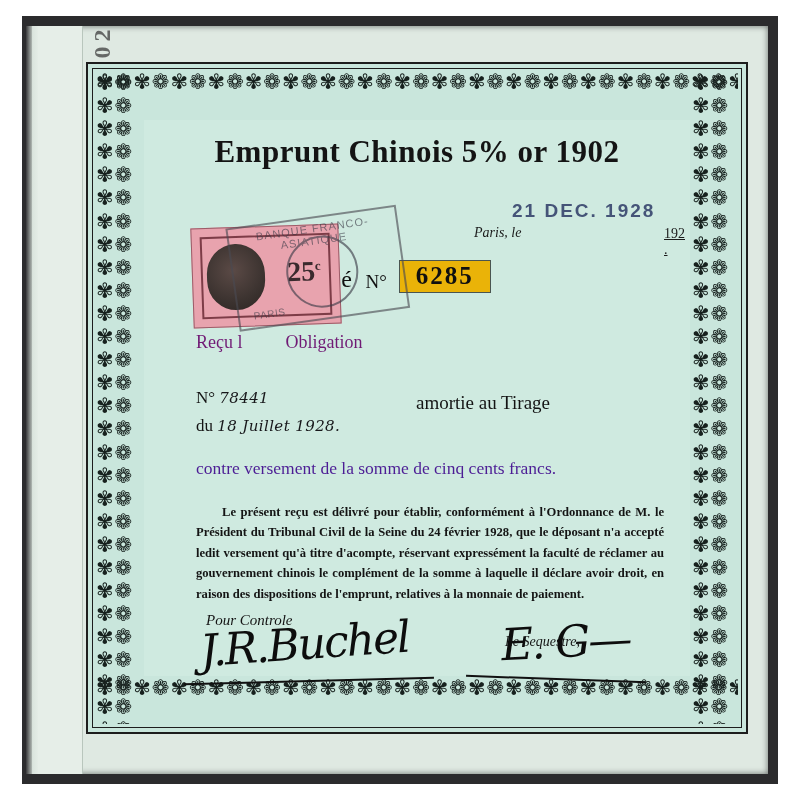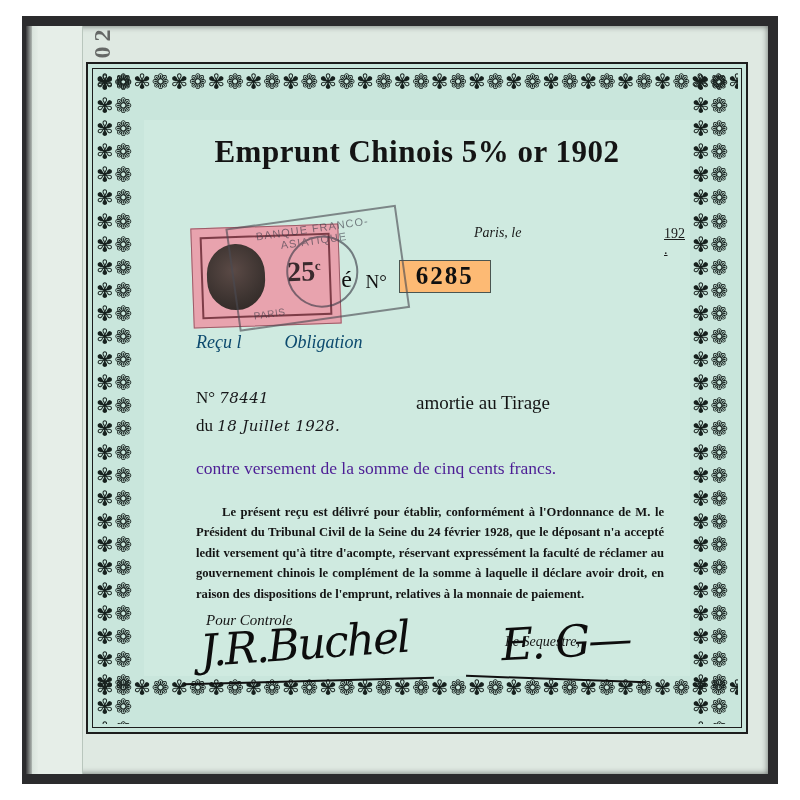--- a/index.html
+++ b/index.html
@@ -186,37 +186,36 @@
   .recepisse-label {
     font-size: 24px;
     letter-spacing: 1.5px;
     color: #111;
   }
   .recepisse-no {
     font-size: 19px;
     color: #111;
   }
   .num-box {
-    background: #fdba74;
+    background: #eab308;
     border: 1px solid #4a5551;
     padding: 1px 16px 2px 16px;
     font-family: "Liberation Serif", serif;
     font-size: 25px;
     font-weight: bold;
     color: #101010;
     letter-spacing: 2px;
   }
 
   .line-recu {
     position: absolute;
     left: 52px;
     top: 212px;
     font-size: 18px;
-    color: #0c4a6e;
-    font-style: italic;
+    color: #701a75;
   }
   .line-recu .gap { display:inline-block; width: 34px; }
 
   .line-num {
     position: absolute;
     left: 52px;
     top: 268px;
     font-size: 17px;
     color: #141414;
   }
@@ -398,20 +397,21 @@
 
     <div class="orn orn-top">✾❁✾❁✾❁✾❁✾❁✾❁✾❁✾❁✾❁✾❁✾❁✾❁✾❁✾❁✾❁✾❁✾❁✾❁✾❁✾❁✾❁✾❁✾❁✾❁✾❁✾❁✾❁✾❁✾❁✾❁✾❁✾❁✾❁✾❁✾❁✾❁✾❁✾❁✾❁✾❁✾❁✾❁✾❁✾❁✾❁✾❁✾❁✾❁✾❁✾❁</div>
     <div class="orn orn-bottom">✾❁✾❁✾❁✾❁✾❁✾❁✾❁✾❁✾❁✾❁✾❁✾❁✾❁✾❁✾❁✾❁✾❁✾❁✾❁✾❁✾❁✾❁✾❁✾❁✾❁✾❁✾❁✾❁✾❁✾❁✾❁✾❁✾❁✾❁✾❁✾❁✾❁✾❁✾❁✾❁✾❁✾❁✾❁✾❁✾❁✾❁✾❁✾❁✾❁✾❁</div>
     <div class="orn orn-left">✾❁✾❁✾❁✾❁✾❁✾❁✾❁✾❁✾❁✾❁✾❁✾❁✾❁✾❁✾❁✾❁✾❁✾❁✾❁✾❁✾❁✾❁✾❁✾❁✾❁✾❁✾❁✾❁✾❁✾❁</div>
     <div class="orn orn-right">✾❁✾❁✾❁✾❁✾❁✾❁✾❁✾❁✾❁✾❁✾❁✾❁✾❁✾❁✾❁✾❁✾❁✾❁✾❁✾❁✾❁✾❁✾❁✾❁✾❁✾❁✾❁✾❁✾❁✾❁</div>
 
     <div class="field-area">
 
       <div class="title">Emprunt Chinois 5% or 1902</div>
 
+      <div class="date-stamp">21 DEC. 1928</div>
       <div class="paris-line">Paris, le</div>
       <div class="year-tail">192 .</div>
 
       <div class="recepisse-row">
         <span class="recepisse-label">Récépissé</span>
         <span class="recepisse-no">N°</span>
         <span class="num-box">6285</span>
       </div>
 
       <div class="line-recu">

